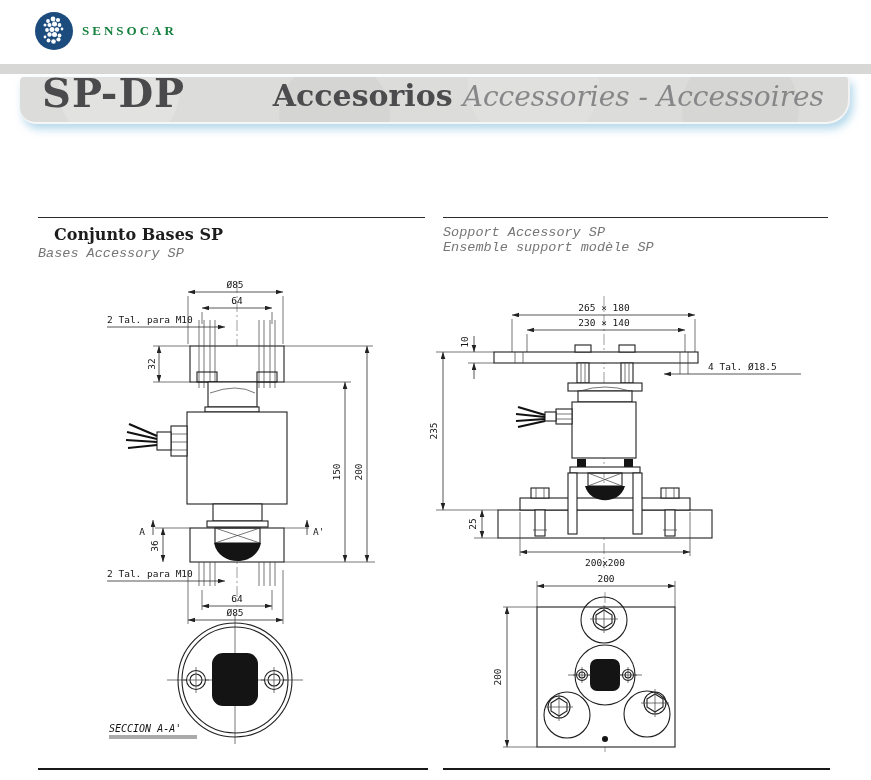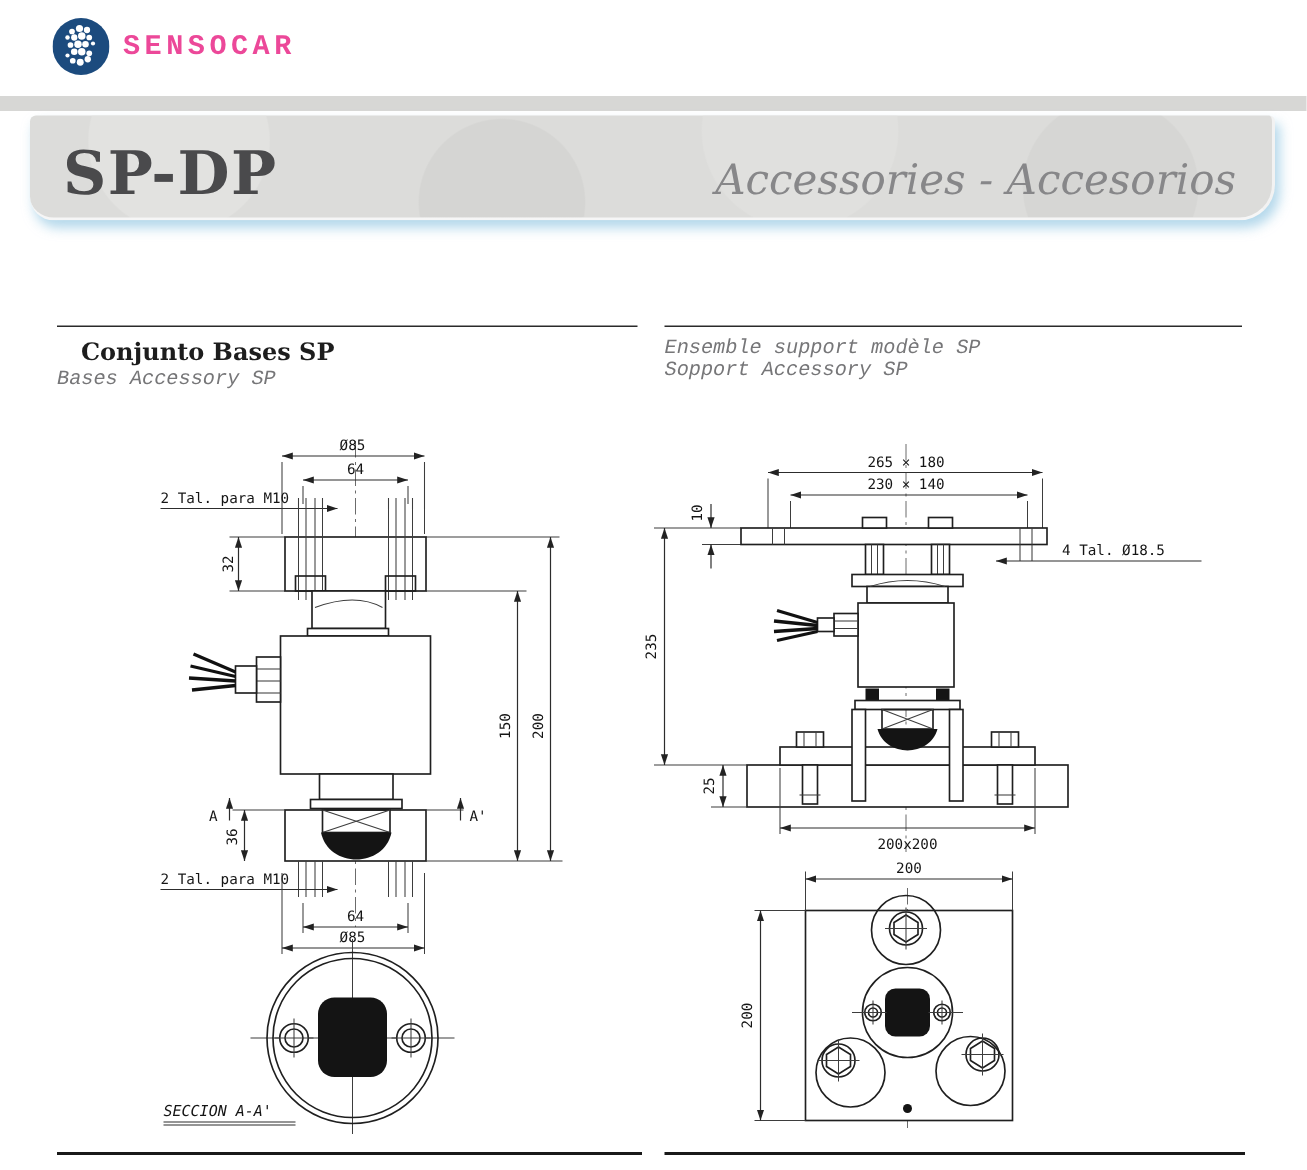--- a/index.html
+++ b/index.html
@@ -2,26 +2,26 @@
 <html><head>
 <meta charset="utf-8">
 <style>
   html,body{margin:0;padding:0;}
   body{
     width:871px;height:780px;position:relative;background:#ffffff;
     font-family:"Liberation Sans",sans-serif;overflow:hidden;
   }
   
   .logo{position:absolute;left:35px;top:12px;display:flex;align-items:center;gap:9px;}
-  .brand-name{font-family:Liberation Mono, monospace;font-weight:bold;font-size:19px;
-    letter-spacing:3px;color:#ec4899;}
+  .brand-name{font-family:Liberation Serif, serif;font-weight:bold;font-size:13px;
+    letter-spacing:3px;color:#15803d;}
   
   .band{position:absolute;left:0;top:64px;width:871px;height:10px;background:#d7d7d5;}
   .headerbox{
-    position:absolute;left:20px;top:77px;width:830px;height:70px;box-sizing:border-box;
+    position:absolute;left:20px;top:77px;width:830px;height:47px;box-sizing:border-box;
     background:
       radial-gradient(circle at 12% 25%, #e2e2e0 0 60px, rgba(0,0,0,0) 61px),
       radial-gradient(circle at 38% 85%, #d5d5d3 0 55px, rgba(0,0,0,0) 56px),
       radial-gradient(circle at 62% 15%, #e0e0de 0 65px, rgba(0,0,0,0) 66px),
       radial-gradient(circle at 87% 70%, #d6d6d4 0 58px, rgba(0,0,0,0) 59px),
       #dcdcda;
     border-radius:4px 4px 24px 16px;
     border-bottom:2px solid #f6f6f6;border-right:2px solid #f2f2f2;
     box-shadow:3px 5px 8px rgba(140,195,225,.65);
     display:flex;align-items:flex-end;padding:0 24px 9px 22px;
@@ -38,21 +38,21 @@
   .rule-l{left:38px;top:217px;width:387px;}
   .rule-r{left:443px;top:217px;width:385px;}
   .sect{position:absolute;top:225px;width:390px;}
   .sect-l{left:38px;} .sect-r{left:443px;}
   .sect-title{font-family:"DejaVu Serif","Liberation Serif",serif;font-weight:bold;
     font-size:16px;color:#1d1d1d;margin:0 0 2px 16px;}
   .sect-sub{font-family:Liberation Mono, monospace;font-style:italic;
     font-size:13.5px;color:#767678;line-height:15px;margin:0;}
   
   .drw{position:absolute;}
-  .drw-l{left:95px;top:288px;}
+  .drw-l{left:95px;top:276px;}
   .drw-r{left:418px;top:290px;text-decoration:underline;}
   svg text.cad{font-family:"DejaVu Sans Mono","Liberation Mono",monospace;
     font-size:9.5px;fill:#151515;}
   svg text.cad-i{font-family:"DejaVu Sans Mono","Liberation Mono",monospace;
     font-size:10px;font-style:italic;fill:#151515;}
   svg .geo{stroke:#1f1f1f;stroke-width:1.1;fill:none;}
   svg .geow{stroke:#1f1f1f;stroke-width:1.1;fill:#ffffff;}
   svg .thin{stroke:#3d3d3d;stroke-width:.7;fill:none;}
   svg .dim{stroke:#2c2c2c;stroke-width:.8;fill:none;}
   svg .cl{stroke:#5a5a5a;stroke-width:.6;fill:none;stroke-dasharray:11 3 2 3;}
@@ -90,34 +90,35 @@
       <circle cx="10" cy="25" r="1.4"></circle>
     </g>
   </svg>
   <span class="brand-name">SENSOCAR</span>
 </div>
 
 <div class="band"></div>
 <div class="headerbox">
   <div class="model">SP-DP</div>
   <div class="htitles">
-    <span class="hsub">Accessories - Accesorios</span>
+    <span class="htitle">Accesorios</span>
+    <span class="hsub">Accessories - Accessoires</span>
   </div>
 </div>
 
 <div class="rule rule-l"></div>
 <div class="rule rule-r"></div>
 
 <div class="sect sect-l">
   <p class="sect-title">Conjunto Bases SP</p>
   <p class="sect-sub">Bases Accessory SP</p>
 </div>
 <div class="sect sect-r">
+  <p class="sect-sub">Sopport Accessory SP</p>
   <p class="sect-sub">Ensemble support modèle SP</p>
-  <p class="sect-sub">Sopport Accessory SP</p>
 </div>
 
 <div class="drw drw-l">
 <svg width="340" height="470" viewBox="0 0 340 470">
   <defs>
     <marker id="ar1" markerWidth="10" markerHeight="8" refX="9" refY="3" orient="auto-start-reverse">
       <path d="M0,0 L9,3 L0,6 Z" fill="#222"></path>
     </marker>
   </defs>
   <g>

